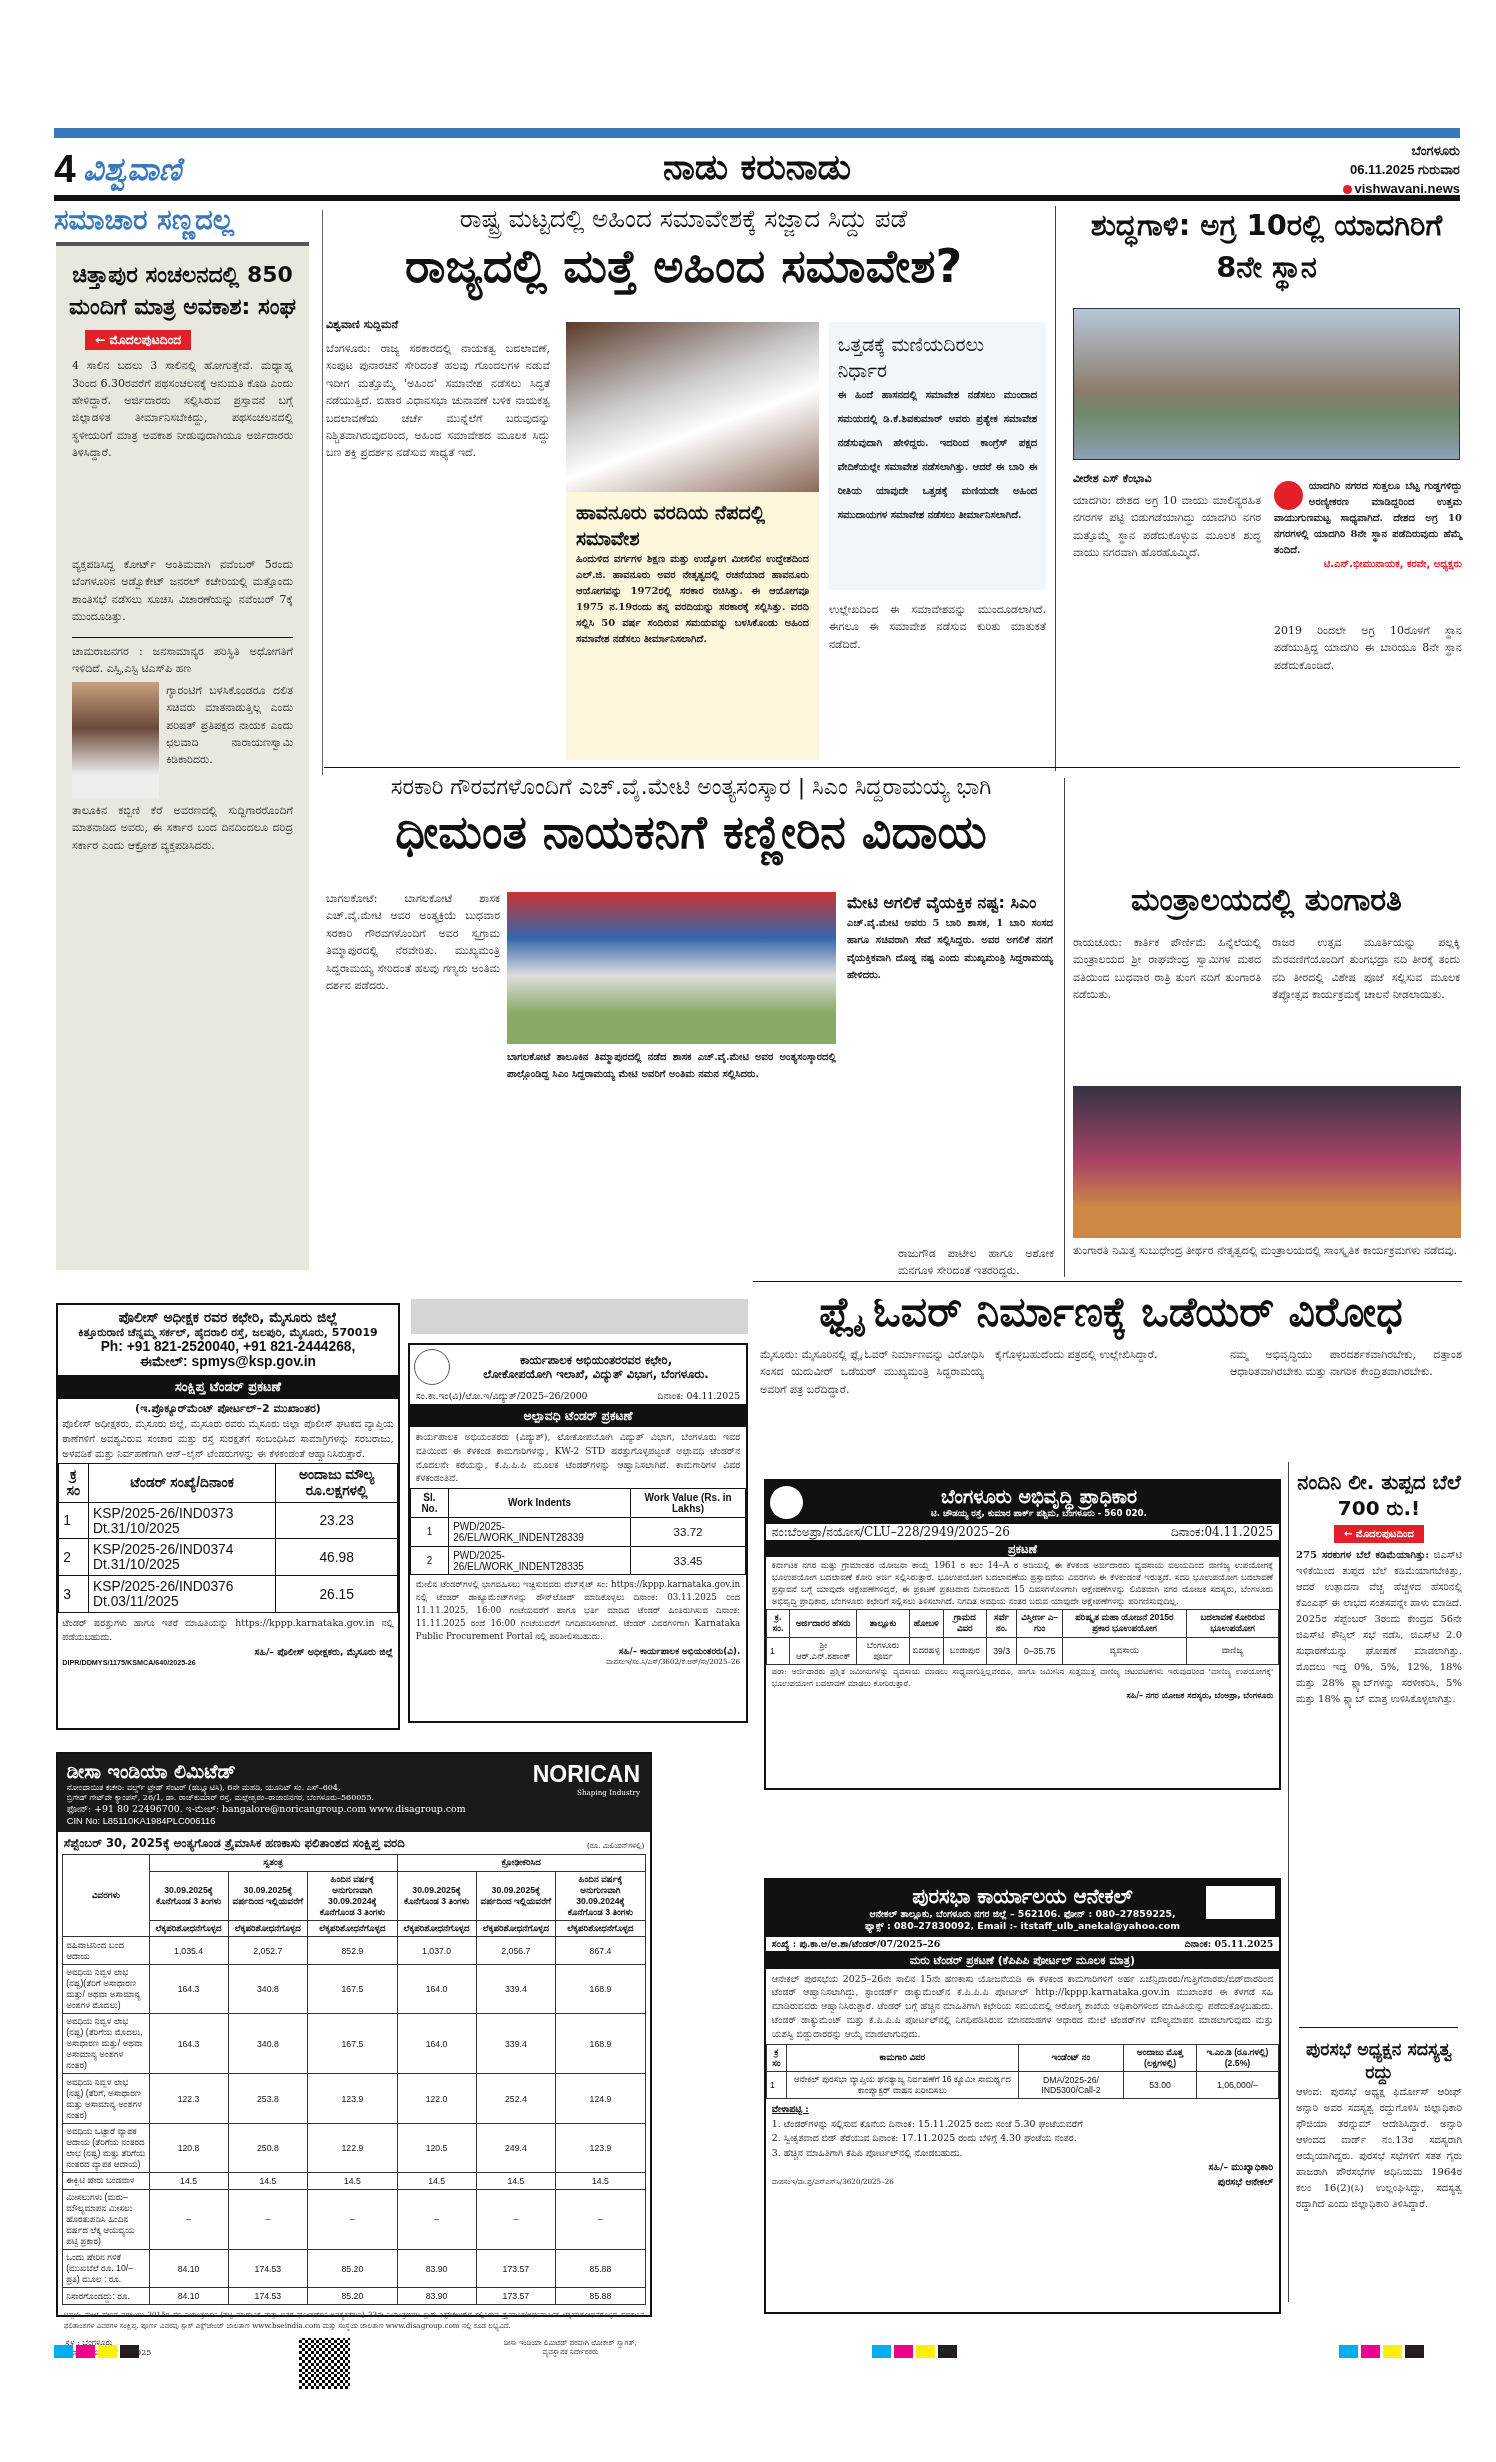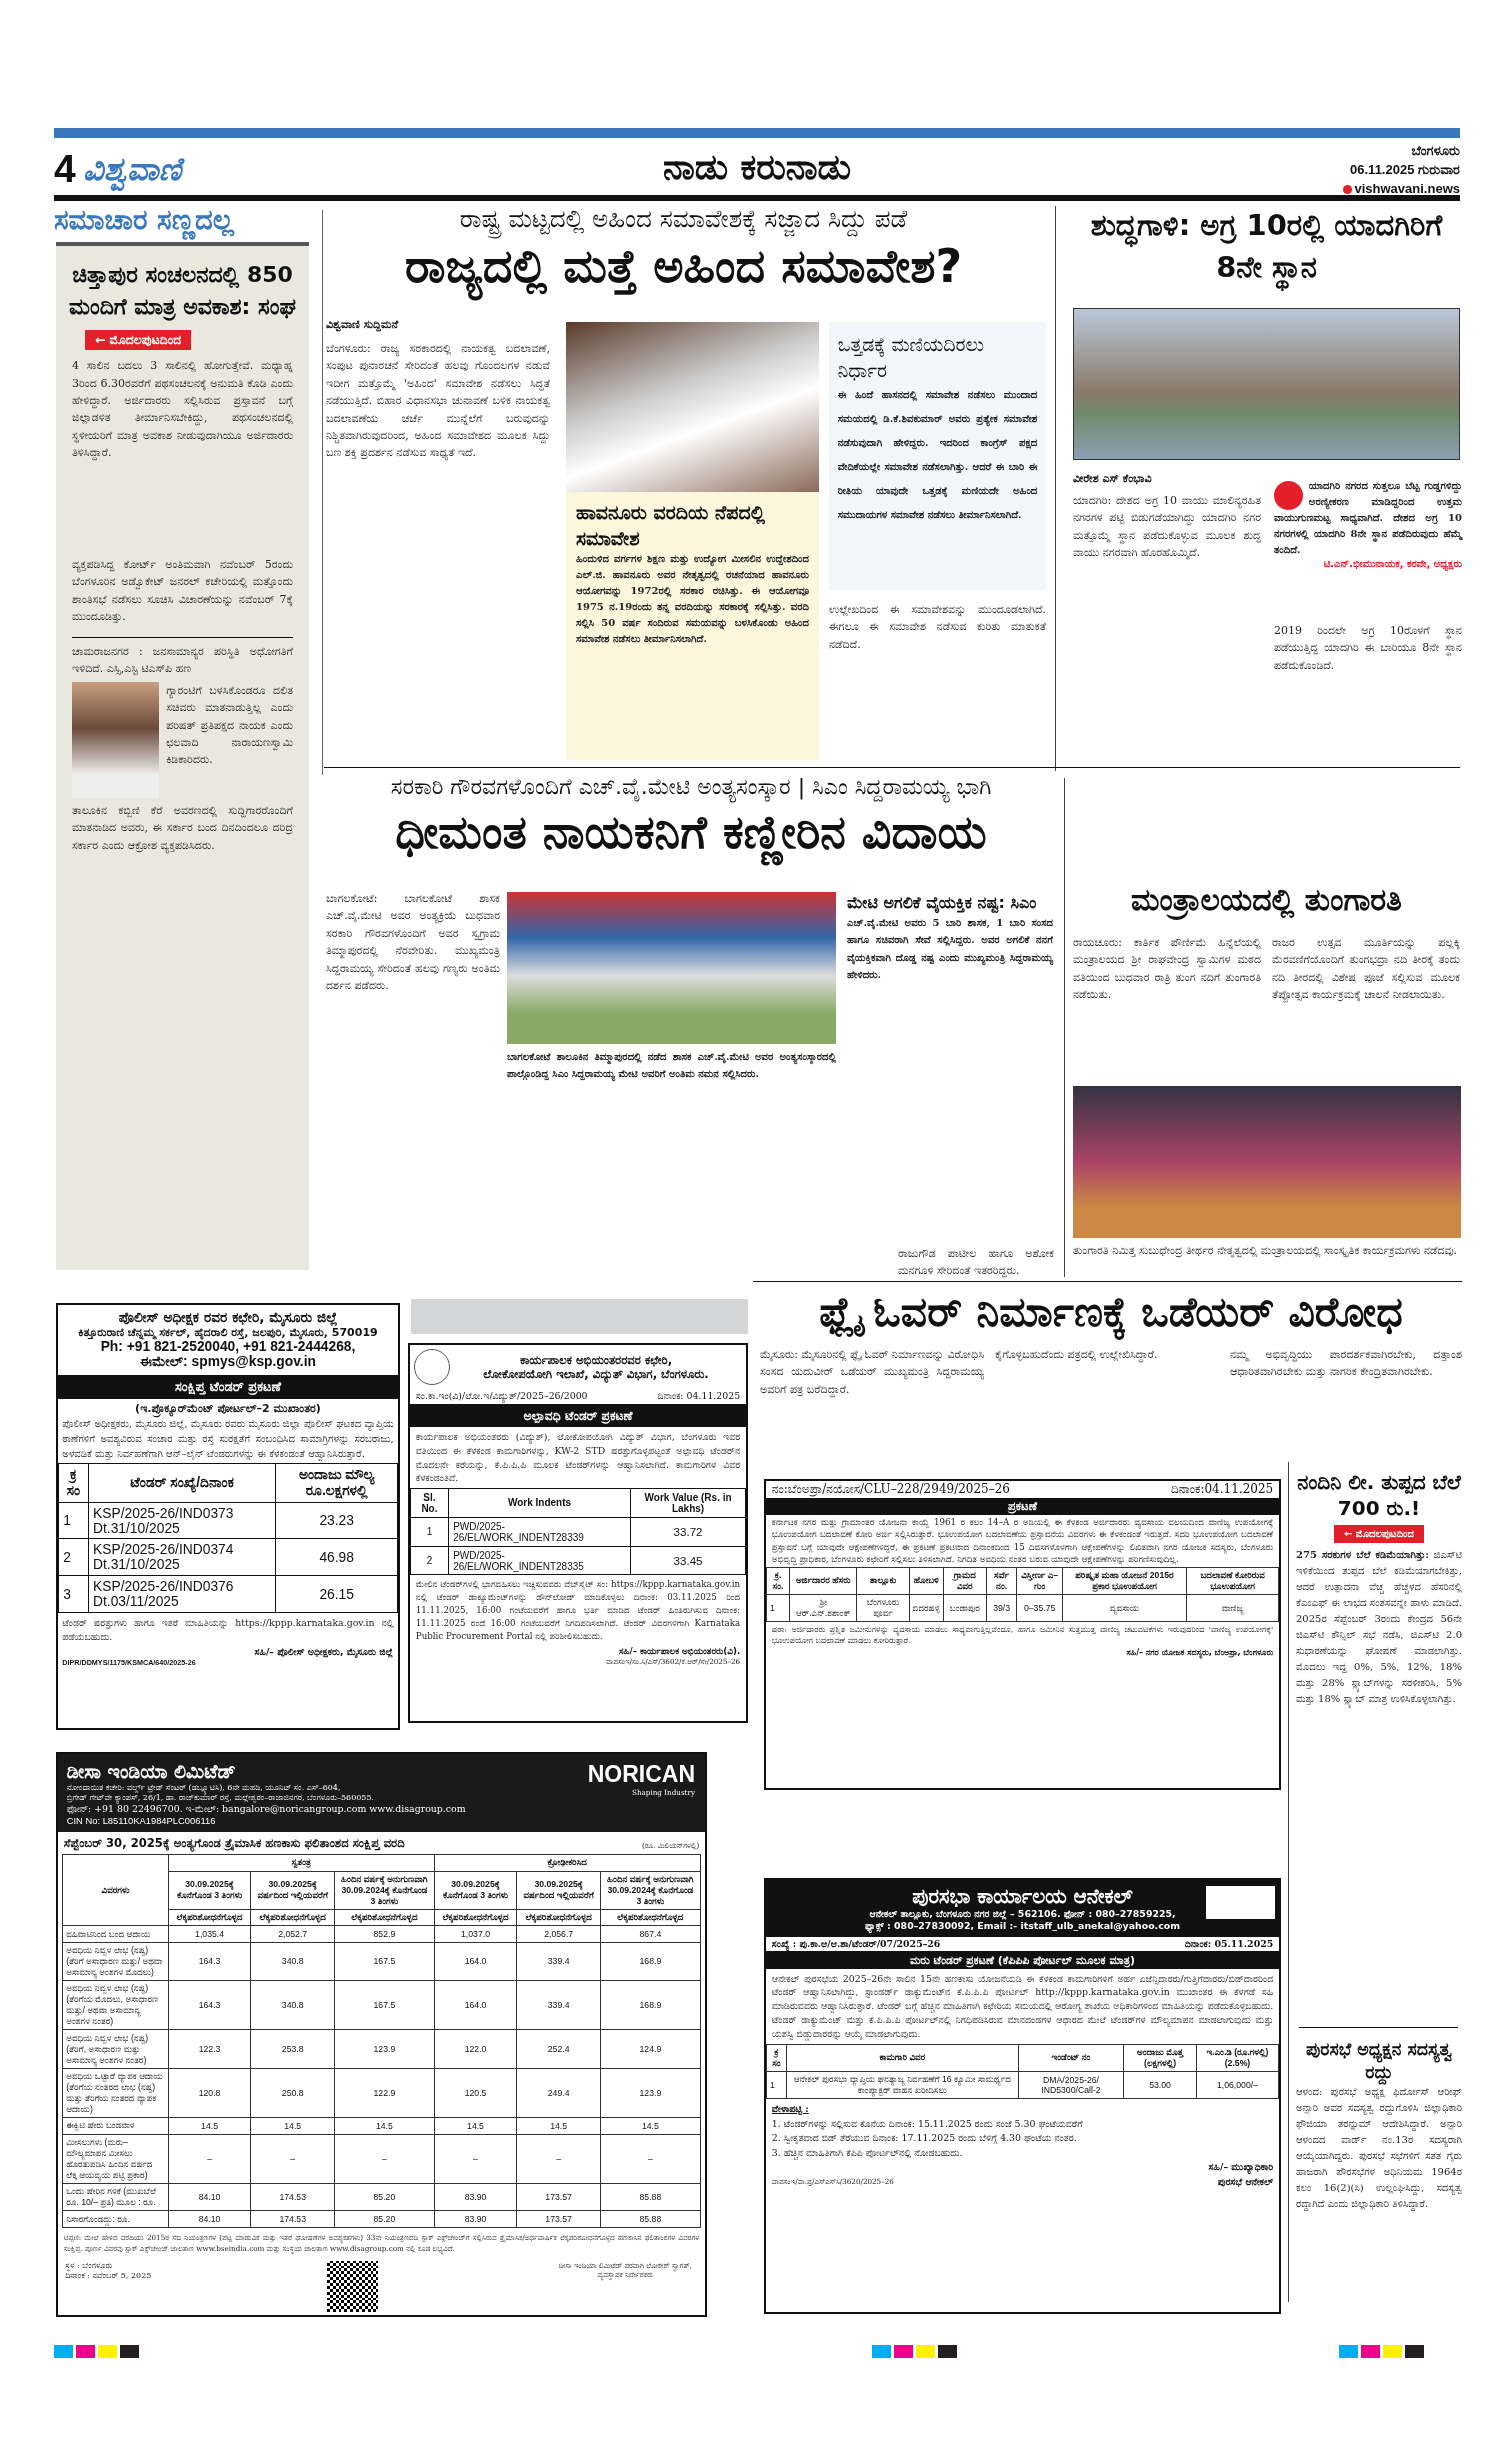--- a/index.html
+++ b/index.html
@@ -189,20 +189,27 @@
           <td style="font-size:11.6px;text-align:center">33.45</td>
         </tr>
   </tbody>
     </table>
   <div class="p" style="padding:2.9px 5.8px;font-size:8.7px;line-height:13px">ಮೇಲಿನ ಟೆಂಡರ್‌ಗಳಲ್ಲಿ ಭಾಗವಹಿಸಲು ಇಚ್ಚಿಸುವವರು ವೆಬ್‌ಸೈಟ್ ಸಂ: https://kppp.karnataka.gov.in ನಲ್ಲಿ ಟೆಂಡರ್ ಡಾಕ್ಯೂಮೆಂಟ್‌ಗಳನ್ನು ಡೌನ್‌ಲೋಡ್ ಮಾಡಿಕೊಳ್ಳಲು ದಿನಾಂಕ: 03.11.2025 ರಿಂದ 11.11.2025, 16:00 ಗಂಟೆಯವರೆಗೆ ಹಾಗೂ ಭರ್ತಿ ಮಾಡಿದ ಟೆಂಡರ್ ಹಿಂತಿರುಗಿಸುವ ದಿನಾಂಕ: 11.11.2025 ರಂದೆ 16:00 ಗಂಟೆಯವರೆಗೆ ನಿಗದಿಪಡಿಸಲಾಗಿದೆ. ಟೆಂಡರ್ ವಿವರಗಳಿಗಾಗಿ Karnataka Public Procurement Portal ನಲ್ಲಿ ಪರಿಶೀಲಿಸಬಹುದು.</div>
   <div style="text-align:right;padding:0 5.8px;font:700 8.7px 'DejaVu Sans',sans-serif">ಸಹಿ/– ಕಾರ್ಯಪಾಲಕ ಅಭಿಯಂತರರು(ವಿ).</div>
   <div style="text-align:right;padding:0 5.8px;font-size:7.2px">ವಾಪಸಂಇ/ಸಂ.ಸಿ/ಎಸ್/3602/ಕೆ.ಆರ್/ಸೇ/2025–26</div>
 </div>
 
 <div class="abs box" style="left:764px;top:1479px;width:517px;height:311px">
+  <div style="background:#111;color:#fff;display:flex;align-items:center;padding:4.3px">
+    <div style="width:33px;height:33px;background:#fff;border-radius:50%;flex-shrink:0"></div>
+    <div style="flex:1;text-align:center">
+      <div style="font:700 19px 'DejaVu Sans',sans-serif">ಬೆಂಗಳೂರು ಅಭಿವೃದ್ಧಿ ಪ್ರಾಧಿಕಾರ</div>
+      <div style="font:700 8.7px 'DejaVu Sans',sans-serif">ಟಿ. ಚೌಡಯ್ಯ ರಸ್ತೆ, ಕುಮಾರ ಪಾರ್ಕ್ ಪಶ್ಚಿಮ, ಬೆಂಗಳೂರು - 560 020.</div>
+    </div>
+  </div>
   <div style="display:flex;justify-content:space-between;padding:1.4px 5.8px;font-size:12px">
     <span>ನಂ:ಬೆಂಅಪ್ರಾ/ನಯೋಸ/CLU–228/2949/2025–26</span>
       <span>ದಿನಾಂಕ:04.11.2025</span>
   </div>
   <div class="blackbar" style="font-size:11.6px;padding:1.4px">ಪ್ರಕಟಣೆ</div>
   <div class="p" style="padding:1.4px 5.8px;font-size:8.7px;line-height:12.3px">ಕರ್ನಾಟಕ ನಗರ ಮತ್ತು ಗ್ರಾಮಾಂತರ ಯೋಜನಾ ಕಾಯ್ದೆ 1961 ರ ಕಲಂ 14–A ರ ಅಡಿಯಲ್ಲಿ ಈ ಕೆಳಕಂಡ ಅರ್ಜಿದಾರರು ವ್ಯವಸಾಯ ವಲಯದಿಂದ ವಾಣಿಜ್ಯ ಉಪಯೋಗಕ್ಕೆ ಭೂಉಪಯೋಗ ಬದಲಾವಣೆ ಕೋರಿ ಅರ್ಜಿ ಸಲ್ಲಿಸಿರುತ್ತಾರೆ. ಭೂಉಪಯೋಗ ಬದಲಾವಣೆಯ ಪ್ರಸ್ತಾವನೆಯ ವಿವರಗಳು ಈ ಕೆಳಕಂಡಂತೆ ಇರುತ್ತದೆ. ಸದರಿ ಭೂಉಪಯೋಗ ಬದಲಾವಣೆ ಪ್ರಸ್ತಾವನೆ ಬಗ್ಗೆ ಯಾವುದೇ ಆಕ್ಷೇಪಣೆಗಳಿದ್ದರೆ, ಈ ಪ್ರಕಟಣೆ ಪ್ರಕಟವಾದ ದಿನಾಂಕದಿಂದ 15 ದಿವಸಗಳೊಳಗಾಗಿ ಆಕ್ಷೇಪಣೆಗಳನ್ನು ಲಿಖಿತವಾಗಿ ನಗರ ಯೋಜಕ ಸದಸ್ಯರು, ಬೆಂಗಳೂರು ಅಭಿವೃದ್ಧಿ ಪ್ರಾಧಿಕಾರ, ಬೆಂಗಳೂರು ಕಛೇರಿಗೆ ಸಲ್ಲಿಸಲು ತಿಳಿಸಲಾಗಿದೆ. ನಿಗದಿತ ಅವಧಿಯ ನಂತರ ಬರುವ ಯಾವುದೇ ಆಕ್ಷೇಪಣೆಗಳನ್ನು ಪರಿಗಣಿಸುವುದಿಲ್ಲ.</div>
   <table class="ftab">
     <tbody>
         <tr id="bda-head">
           <th>ಕ್ರ. ಸಂ.</th>
@@ -271,21 +278,21 @@
     <div style="display:flex;justify-content:space-between;align-items:flex-end">
       <span style="font-size:7.2px">ವಾಪಸಂಇ/ವಾ.ಪ್ರ/ಎಸ್‌ಎಸ್‌ಸಿ/3620/2025–26</span>
       <span style="text-align:right;font-weight:700">
           <div>ಸಹಿ/– ಮುಖ್ಯಾಧಿಕಾರಿ</div>
           <div>ಪುರಸಭೆ ಆನೇಕಲ್</div>
         </span>
     </div>
   </div>
 </div>
 
-<div class="abs box" style="left:56px;top:1752px;width:651px;height:565px">
+<div class="abs box" style="left:56px;top:1752px;width:596px;height:565px">
   <div style="background:#1a1a1a;color:#fff;padding:5.8px 8.7px;position:relative">
     <div style="font:700 19px 'DejaVu Sans',sans-serif">ಡೀಸಾ ಇಂಡಿಯಾ ಲಿಮಿಟೆಡ್</div>
     <div style="font-size:8px">ನೋಂದಾಯಿತ ಕಚೇರಿ: ವರ್ಲ್ಡ್ ಟ್ರೇಡ್ ಸೆಂಟರ್ (ಡಬ್ಲ್ಯೂಟಿಸಿ), 6ನೇ ಮಹಡಿ, ಯೂನಿಟ್ ಸಂ. ಎಸ್–604,</div>
     <div style="font-size:8px">ಬ್ರಿಗೇಡ್ ಗೇಟ್‌ವೇ ಕ್ಯಾಂಪಸ್, 26/1, ಡಾ. ರಾಜ್‌ಕುಮಾರ್ ರಸ್ತೆ, ಮಲ್ಲೇಶ್ವರಂ–ರಾಜಾಜಿನಗರ, ಬೆಂಗಳೂರು–560055.</div>
     <div style="font-size:9.4px">ಫೋನ್: +91 80 22496700. ಇ-ಮೇಲ್: bangalore@noricangroup.com  www.disagroup.com</div>
     <div style="font:9.4px 'Liberation Sans',sans-serif">CIN No: L85110KA1984PLC006116</div>
     <div style="position:absolute;right:10px;top:7.2px;text-align:right">
       <div style="font:700 23px 'Liberation Sans',sans-serif">NORICAN</div>
       <div style="font-size:7.2px">Shaping Industry</div>
     </div>

